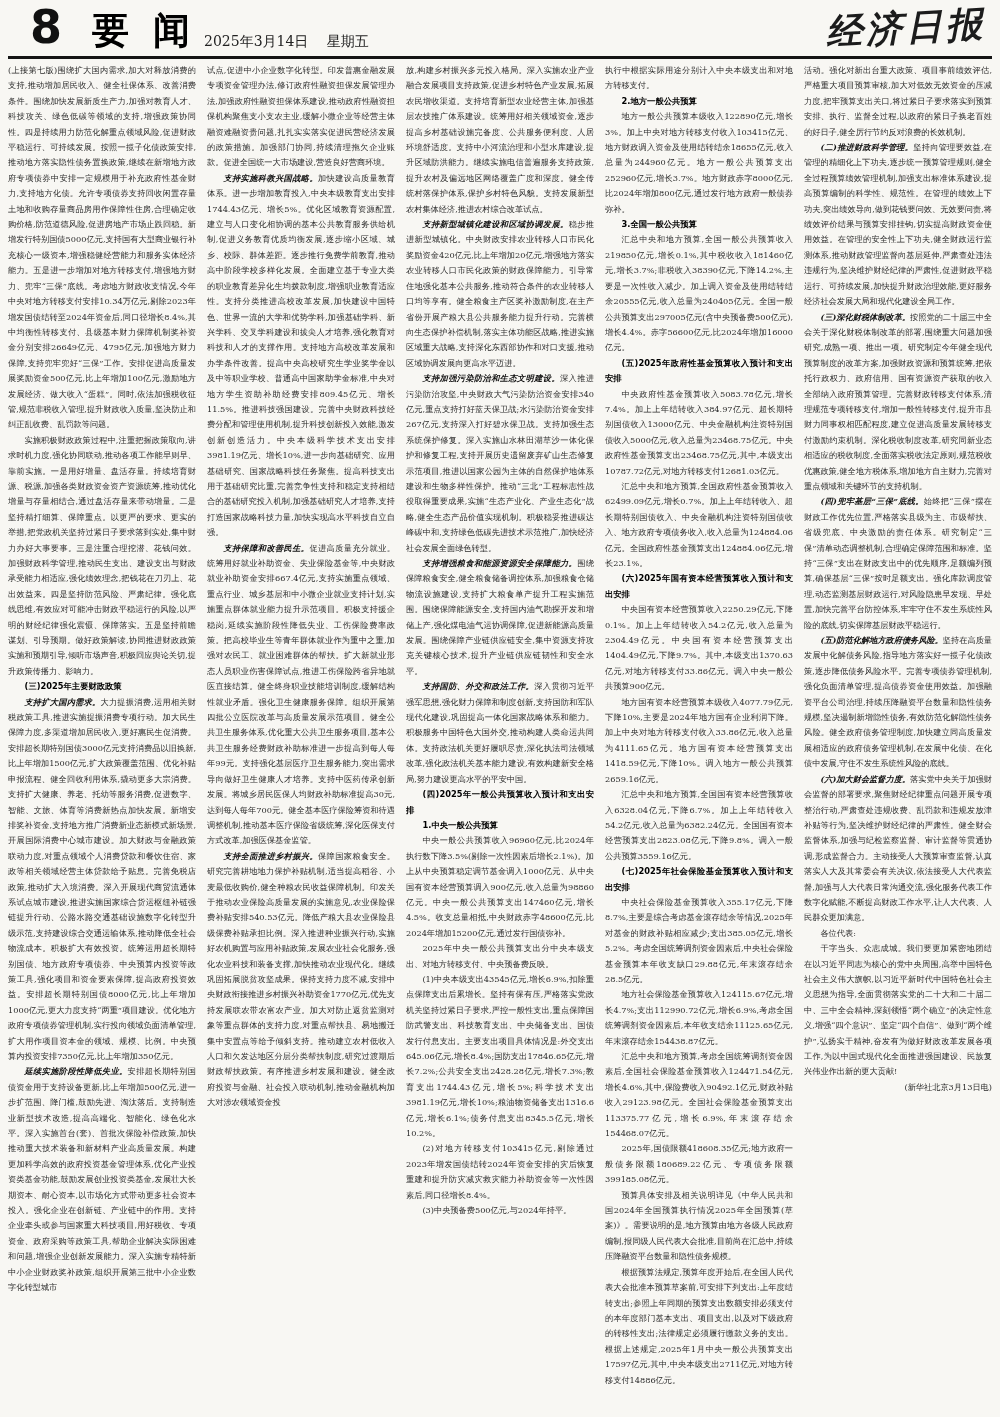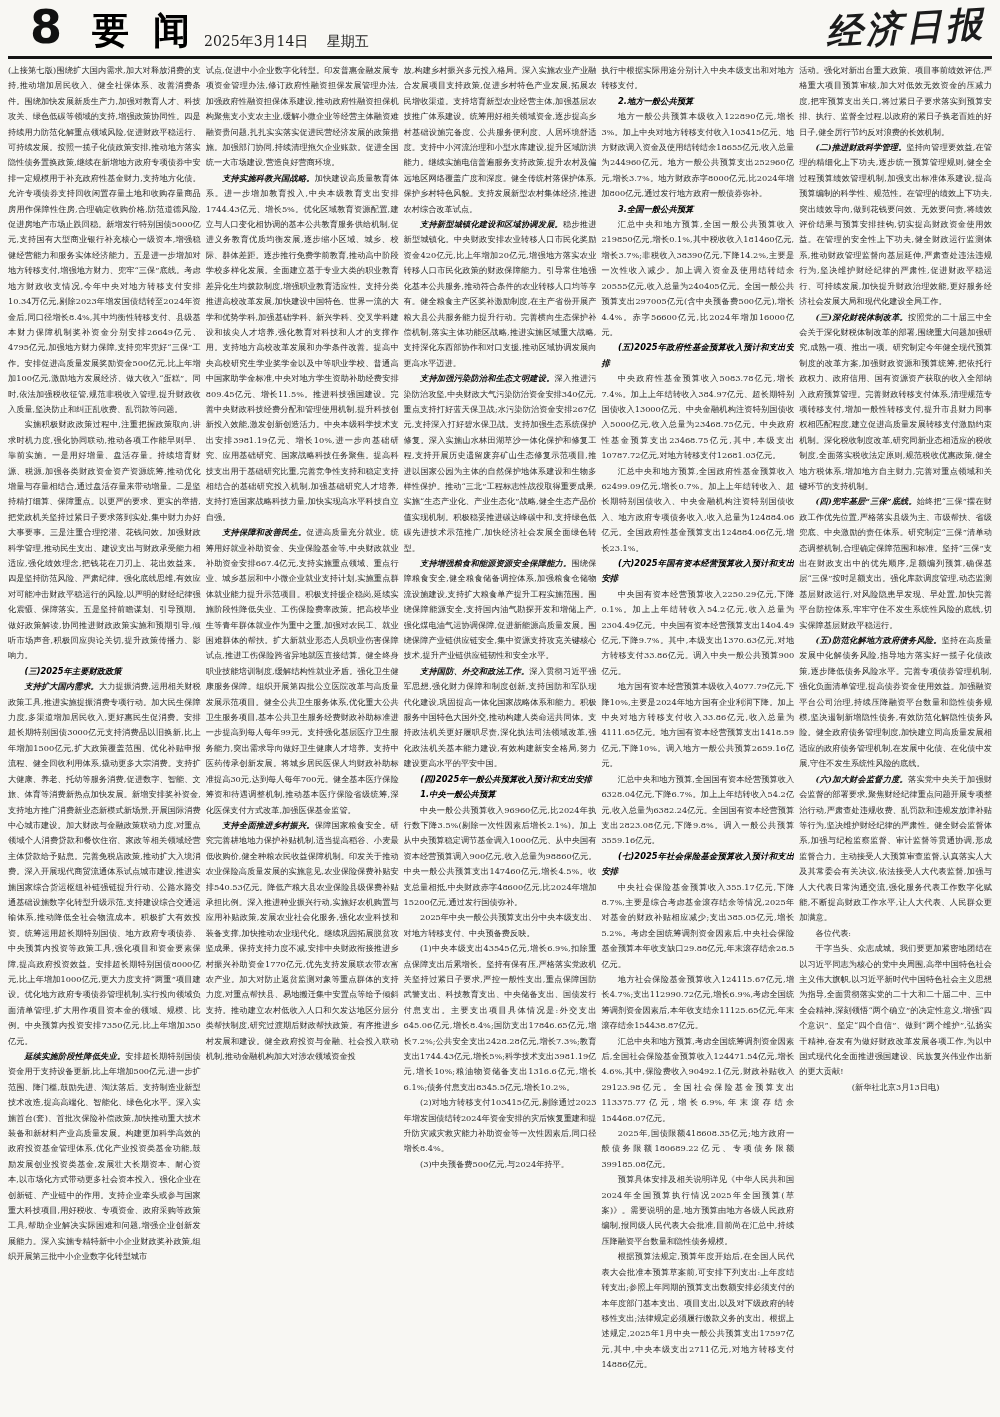--- a/index.html
+++ b/index.html
@@ -9,26 +9,26 @@
   .hdr{position:absolute;left:0;top:0;width:100%;height:58px;}
   .pagenum{position:absolute;left:30px;top:0px;font-size:46px;font-weight:bold;color:#111;
            font-family:"DejaVu Sans","Liberation Sans",sans-serif;}
   .section{position:absolute;left:92px;top:6px;font-size:37px;font-weight:bold;color:#000000;letter-spacing:24px;}
   .dateline{position:absolute;left:204px;top:33px;font-size:14px;color:#222;}
   .dateline .wd{margin-left:14px;}
   .masthead{position:absolute;right:14px;top:4px;font-size:36px;font-weight:bold;font-style:italic;
             color:#1c1c1c;transform:rotate(-3deg);letter-spacing:4px;}
   .rule{position:absolute;left:8px;right:8px;top:56px;border-top:3px solid #151515;}
   
-  .cols{position:absolute;left:8px;right:8px;top:63px;bottom:5px;display:flex;gap:5px;}
+  .cols{position:absolute;left:8px;right:8px;top:63px;bottom:5px;display:flex;gap:11px;}
   .col{flex:1 1 0;overflow:hidden;text-align:justify;}
   .col p{margin:0;font-size:8.2px;line-height:15.4px;text-indent:2em;color:#2b2b2b;}
   .col p.flush{text-indent:0;}
-  .col p.h-bold{font-weight:bold;color:#000;font-family:"DejaVu Sans","Liberation Sans",sans-serif;font-size:8.3px;font-style:italic;}
-  .col p.right{text-align:center;text-indent:0;}
+  .col p.h-bold{font-weight:bold;color:#000;font-family:"DejaVu Sans","Liberation Sans",sans-serif;font-size:8.3px;}
+  .col p.right{text-align:right;text-indent:0;}
   em.lead{font-style:italic;font-weight:bold;color:#111;}
 </style>
 </head>
 <body>
 
 <div class="page">
   <div class="hdr">
     <div class="pagenum">8</div>
     <div class="section">要闻</div>
     <div class="dateline">

